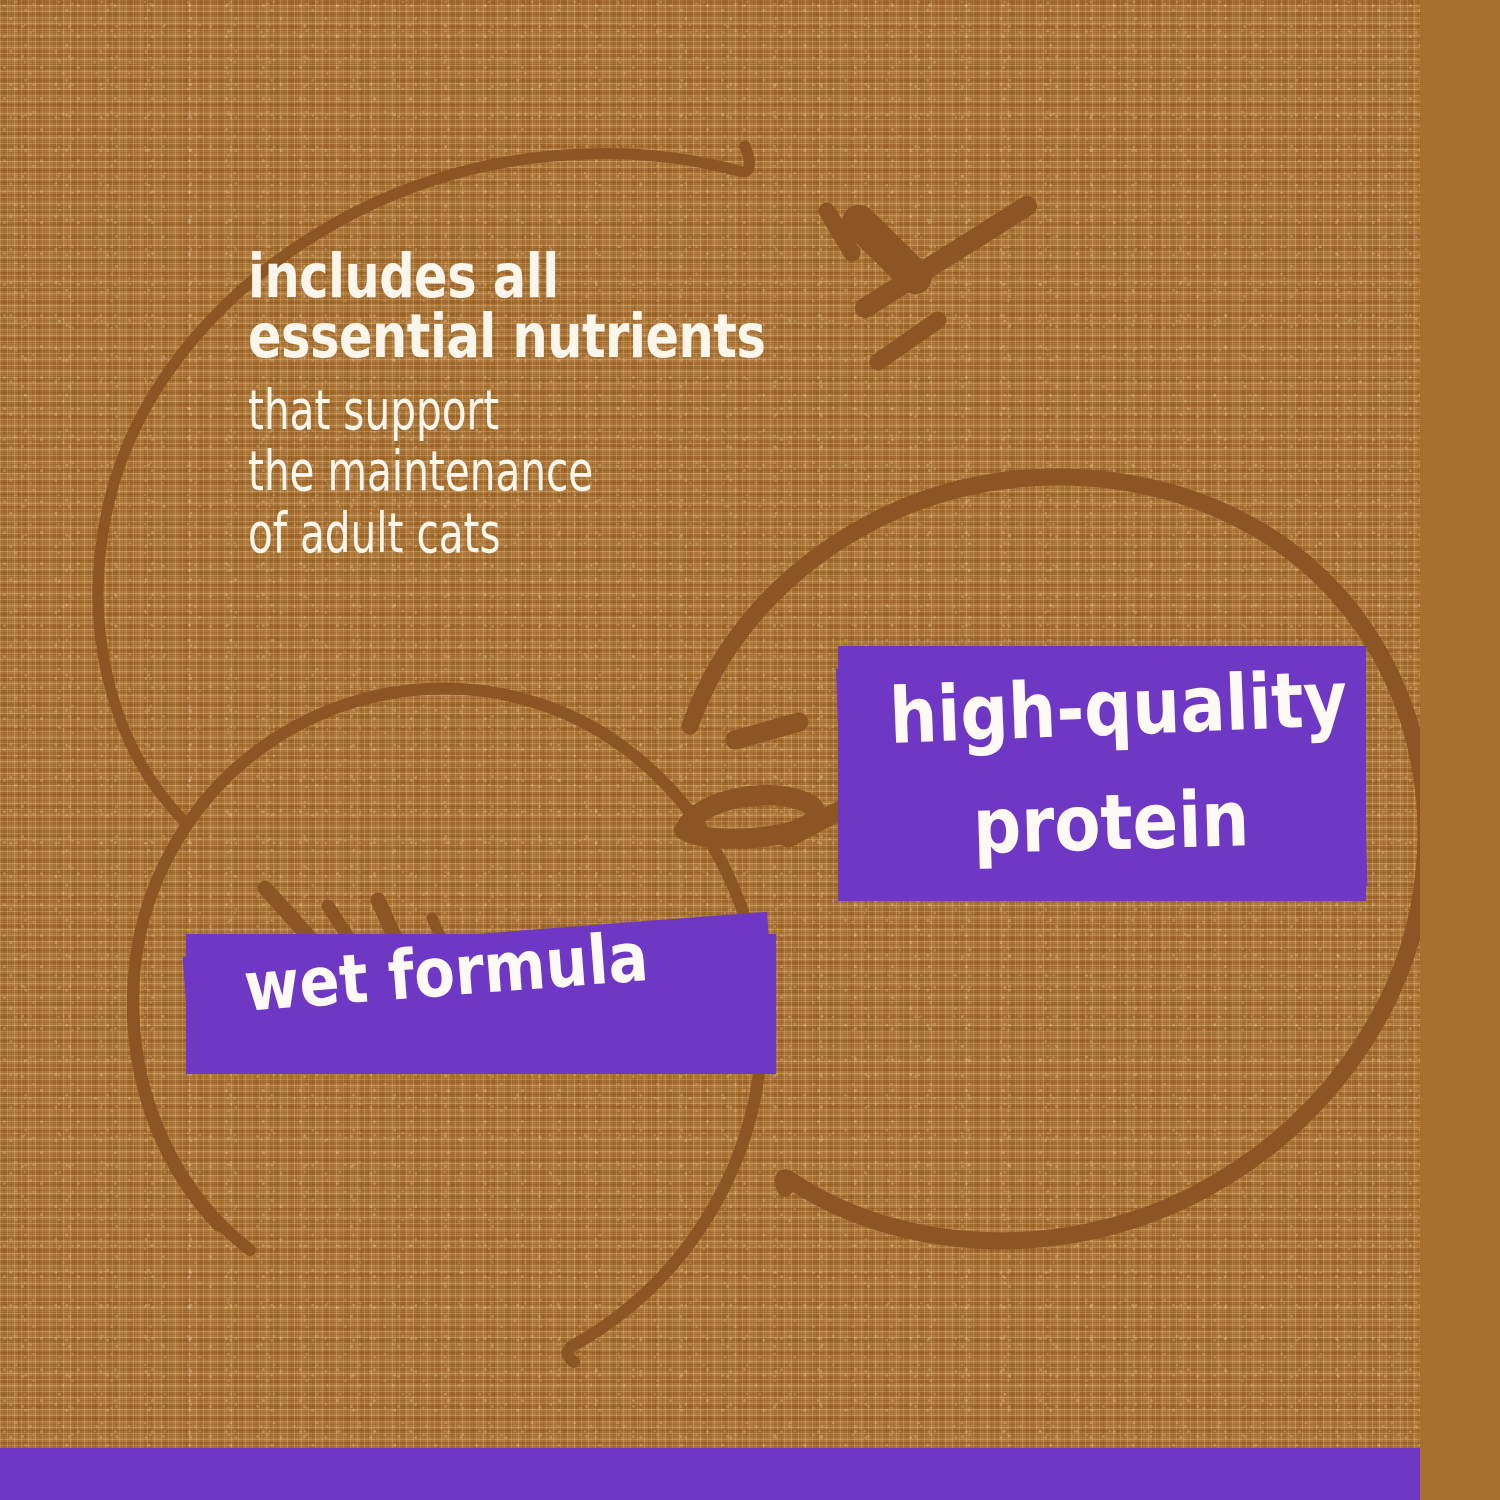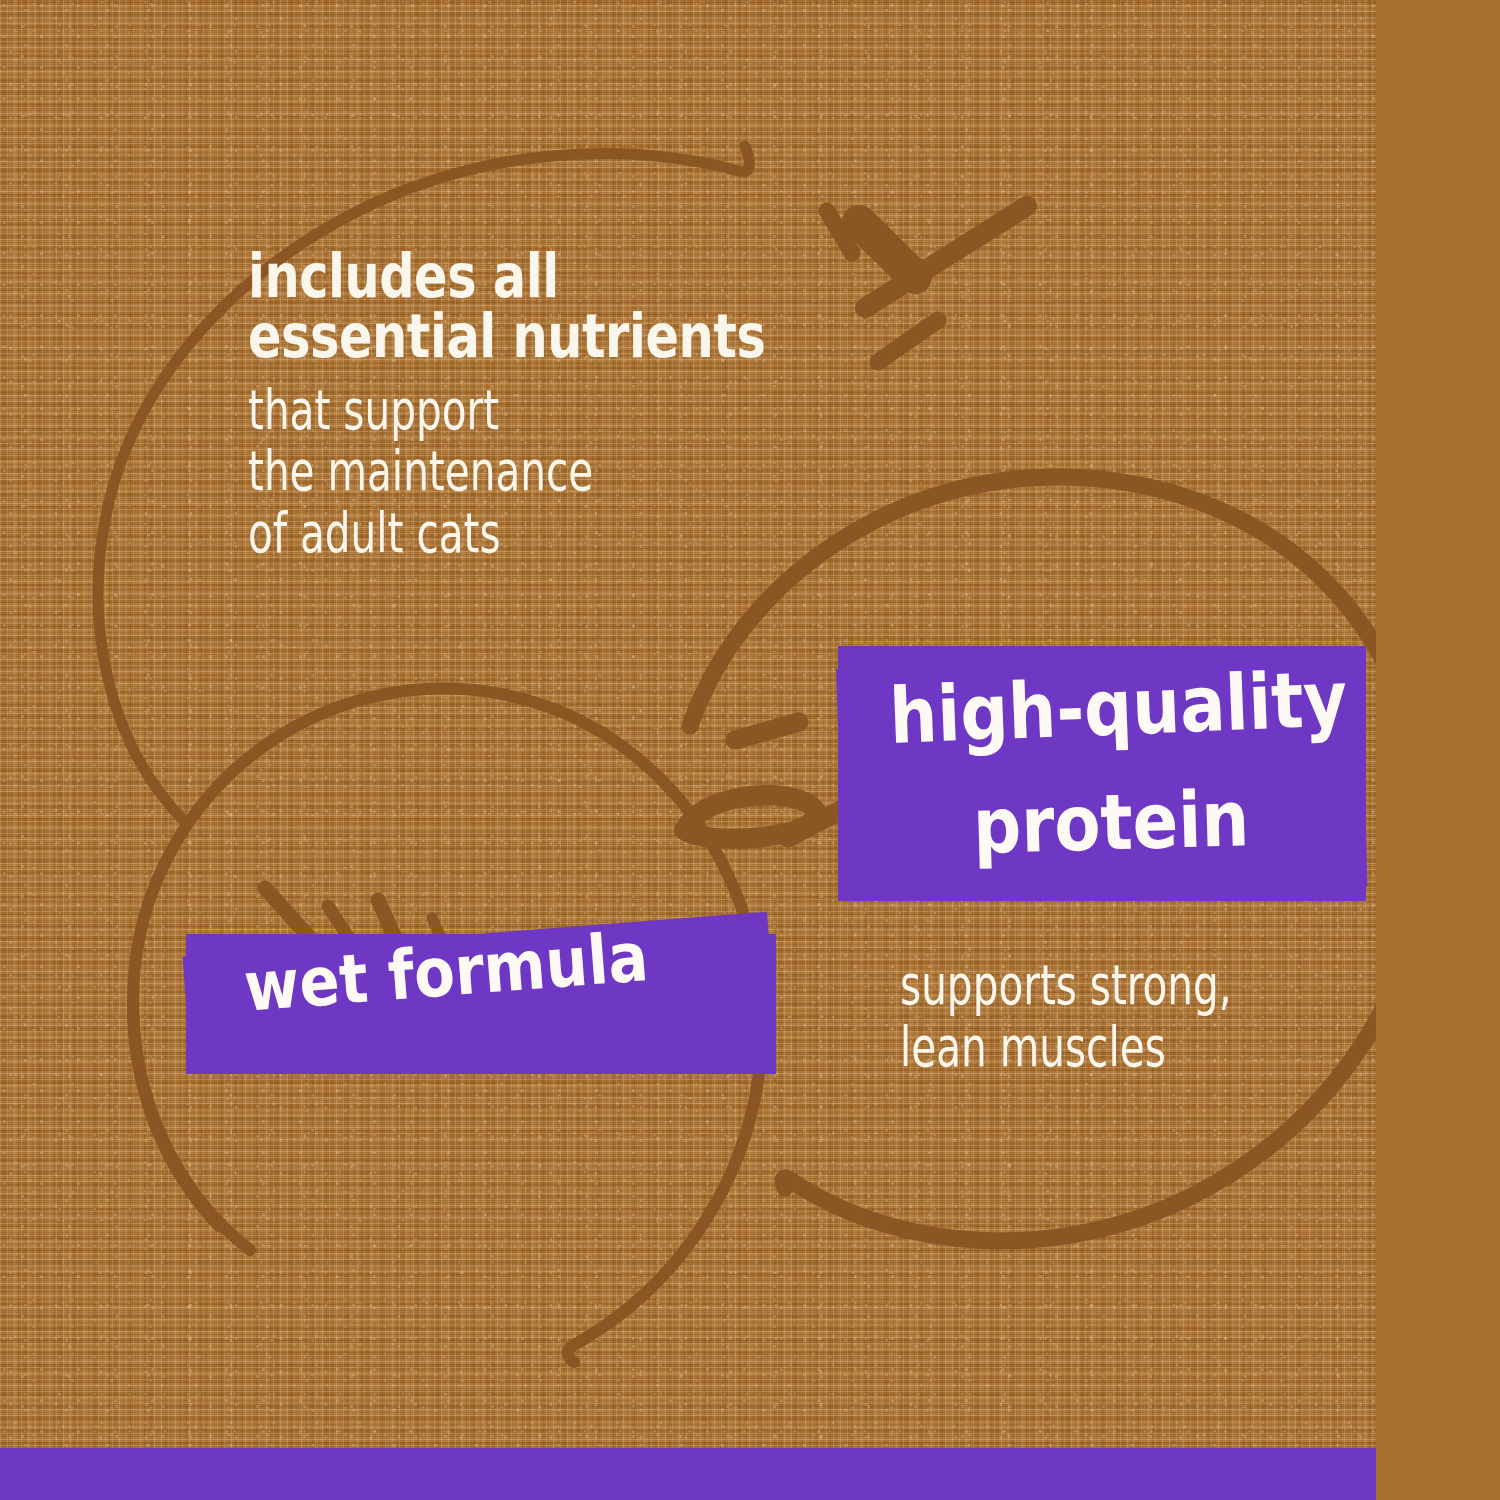--- a/index.html
+++ b/index.html
@@ -4,20 +4,21 @@
 <style>
   html,body{margin:0;padding:0;}
   body{
     width:1500px;height:1500px;overflow:hidden;
     font-family:"Liberation Sans", sans-serif;
     background:#A8702F;
   }
   #stage{
     position:relative;width:1376px;height:1500px;overflow:hidden;
     background-color:#3b82f6;
+    padding-left:44px;
   }
   
   .texture{
     position:absolute;inset:0;
     background-color:#A8702F;
     background-image:
       repeating-linear-gradient(0deg,
         rgba(255,228,190,0.22) 0px, rgba(255,228,190,0.22) 1px,
         rgba(255,228,190,0.00) 1px, rgba(255,228,190,0.00) 3px,
         rgba(104,58,14,0.16) 3px, rgba(104,58,14,0.16) 4px,
@@ -189,26 +190,20 @@
       </div>
     </div>
 
     <div class="badge" id="badge-protein">
       <div class="tape t1"></div>
       <div class="tape t2"></div>
       <div class="lbl l1">high-quality</div>
       <div class="lbl l2">protein</div>
     </div>
 
-    <div class="block" style="left:900px;top:955px;">
-      <div class="sub">
-        <span class="sub-line">supports strong,</span>
-        <span class="sub-line">lean muscles</span>
-      </div>
-    </div>
 
     <div class="badge" id="badge-wet">
       <div class="tape t1"></div>
       <div class="lbl">wet formula</div>
     </div>
 
 
   </div>
 
   <div id="bottom-bar"></div>

